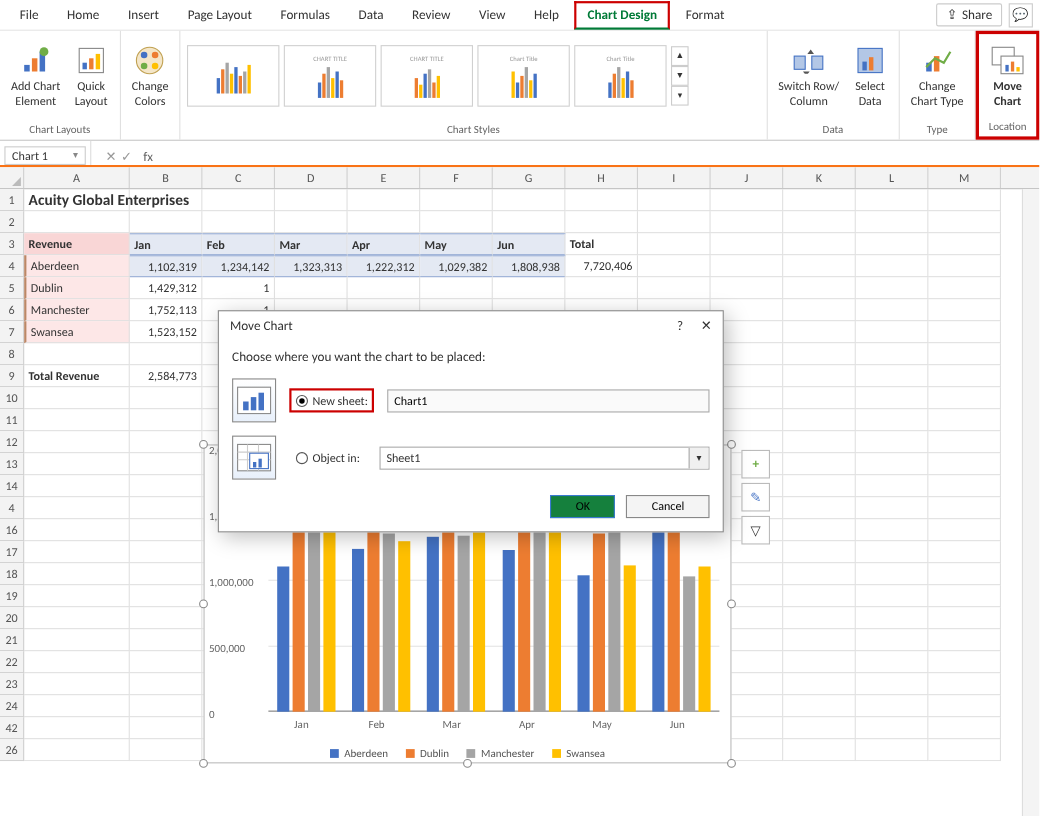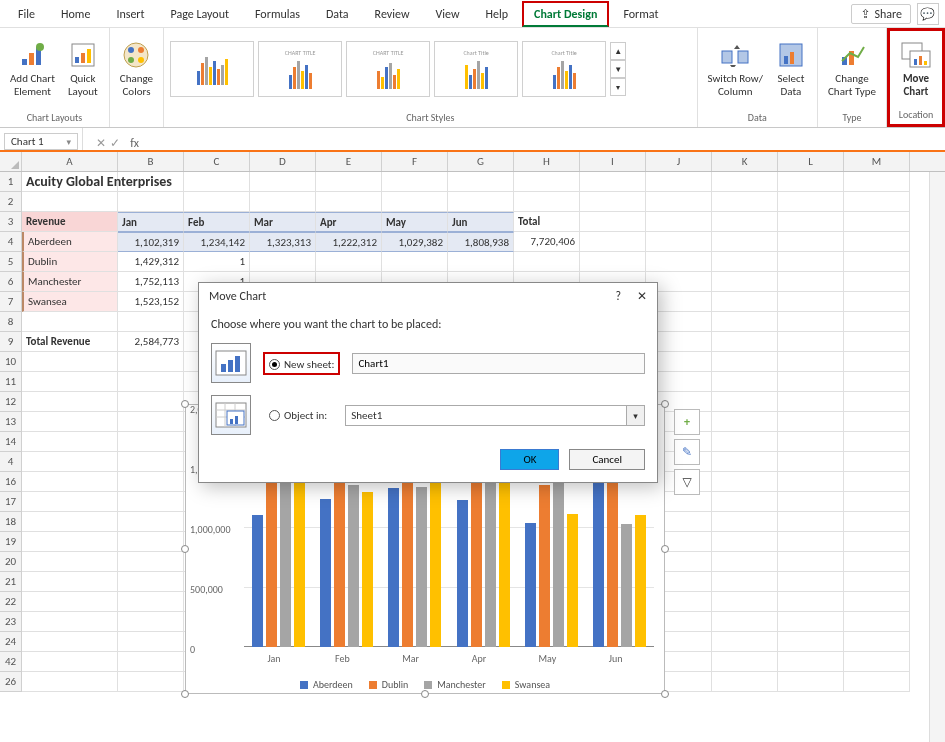--- a/index.html
+++ b/index.html
@@ -87,21 +87,21 @@
   .radio { display: inline-flex; align-items: center; gap: 4px; font-size: 11px; }
   .radio-ring { width: 11px; height: 11px; border: 1px solid #555; border-radius: 50%; display: inline-flex; align-items: center; justify-content: center; }
   .radio-dot { width: 5px; height: 5px; background: #000; border-radius: 50%; }
   .radio-wrap.hl { border: 2px solid #c00; padding: 2px 4px; }
   .txt-in { flex: 1; border: 1px solid #aaa; padding: 3px 5px; font-size: 11px; background: #fafafa; }
   .combo { flex: 1; display: flex; border: 1px solid #aaa; }
   .combo .val { flex: 1; padding: 3px 5px; font-size: 11px; }
   .combo .arrow { width: 18px; border-left: 1px solid #aaa; display: flex; align-items: center; justify-content: center; font-size: 9px; background: #f0f0f0; }
   .modal-btns { display: flex; justify-content: flex-end; gap: 10px; margin-top: 14px; }
   .modal-btns button { padding: 3px 22px; font-size: 11px; border: 1px solid #888; background: #f4f4f4; cursor: pointer; }
-  .modal-btns button.primary { background: #0ea5e9; border: 1px solid #3a7ad1; }
+  .modal-btns button.primary { background: #15803d; border: 1px solid #3a7ad1; }
   .scroll-v { position:absolute; right:0; top:172px; bottom:0; width:16px; background:#f4f4f4; border-left:1px solid #ddd; }
   .sel-all::after { content:""; position:absolute; right:2px; bottom:2px; border-left:8px solid transparent; border-bottom:8px solid #bbb; }
 </style>
 </head>
 <body>
 
 <div class="menubar">
   <div class="tab">File</div>
   <div class="tab">Home</div>
   <div class="tab">Insert</div>

